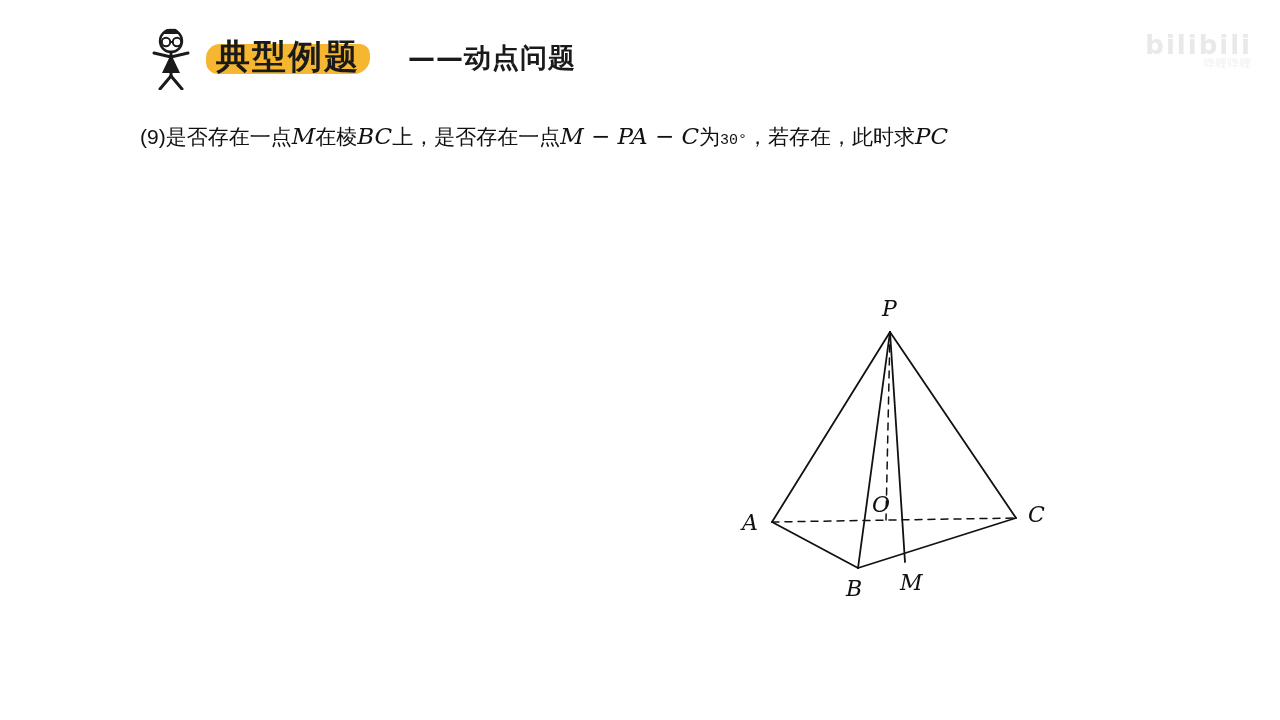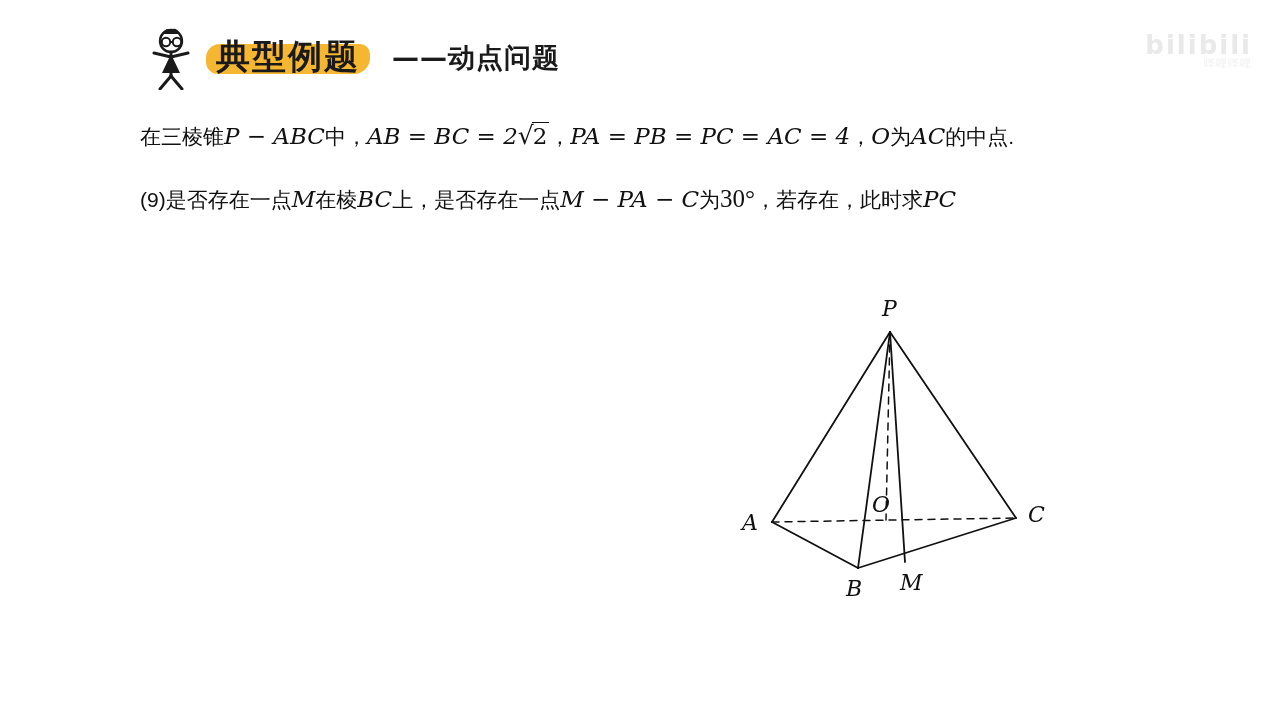--- a/index.html
+++ b/index.html
@@ -50,21 +50,21 @@
   .title-text {
     position: relative;
     z-index: 1;
     font-family: "DejaVu Sans", sans-serif;
     font-size: 34px;
     font-weight: bold;
     letter-spacing: 2px;
     color: #1a1a1a;
   }
   .subtitle {
-    margin-left: 22px;
+    margin-left: 38px;
     font-family: "DejaVu Sans", sans-serif;
     font-size: 27px;
     font-weight: bold;
     color: #1a1a1a;
     letter-spacing: 1px;
   }
   
   .watermark {
     position: absolute;
     right: 28px;
@@ -97,23 +97,23 @@
     line-height: 62px;
     color: #111;
     white-space: nowrap;
   }
   .mth {
     font-family: "DejaVu Serif", serif;
     font-style: italic;
     font-size: 23px;
   }
   .mth-up {
-    font-family: Liberation Serif, serif;
+    font-family: Liberation Mono, monospace;
     font-style: normal;
-    font-size: 25px;
+    font-size: 15px;
   }
   .sqrt {
     display: inline-block;
     position: relative;
     font-family: "DejaVu Serif", serif;
     font-style: normal;
     font-size: 23px;
   }
   .sqrt .radic { font-size: 25px; }
   .sqrt .rad-body {
@@ -163,23 +163,20 @@
     <span class="subtitle">——动点问题</span>
   </div>
 
   <div class="watermark">
     <span>bilibili</span>
     <span class="wm-sub">哔哩哔哩</span>
   </div>
 
   <div class="content">
 
-    <div class="line">
-      <span>在三棱锥</span><span class="mth">P − ABC</span><span>中，</span><span class="mth">AB = BC = 2</span><span class="sqrt"><span class="radic">√</span><span class="rad-body">2</span></span><span>，</span><span class="mth">PA = PB = PC = AC = 4</span><span>，</span><span class="mth">O</span><span>为</span><span class="mth">AC</span><span>的中点.</span>
-    </div>
 
 
     <div class="line">
       <span>(9)是否存在一点</span><span class="mth">M</span><span>在棱</span><span class="mth">BC</span><span>上，是否存在一点</span><span class="mth">M − PA − C</span><span>为</span><span class="mth-up">30°</span><span>，若存在，此时求</span><span class="mth">PC</span>
     </div>
 
 
   </div>
 
   <div class="figure">

